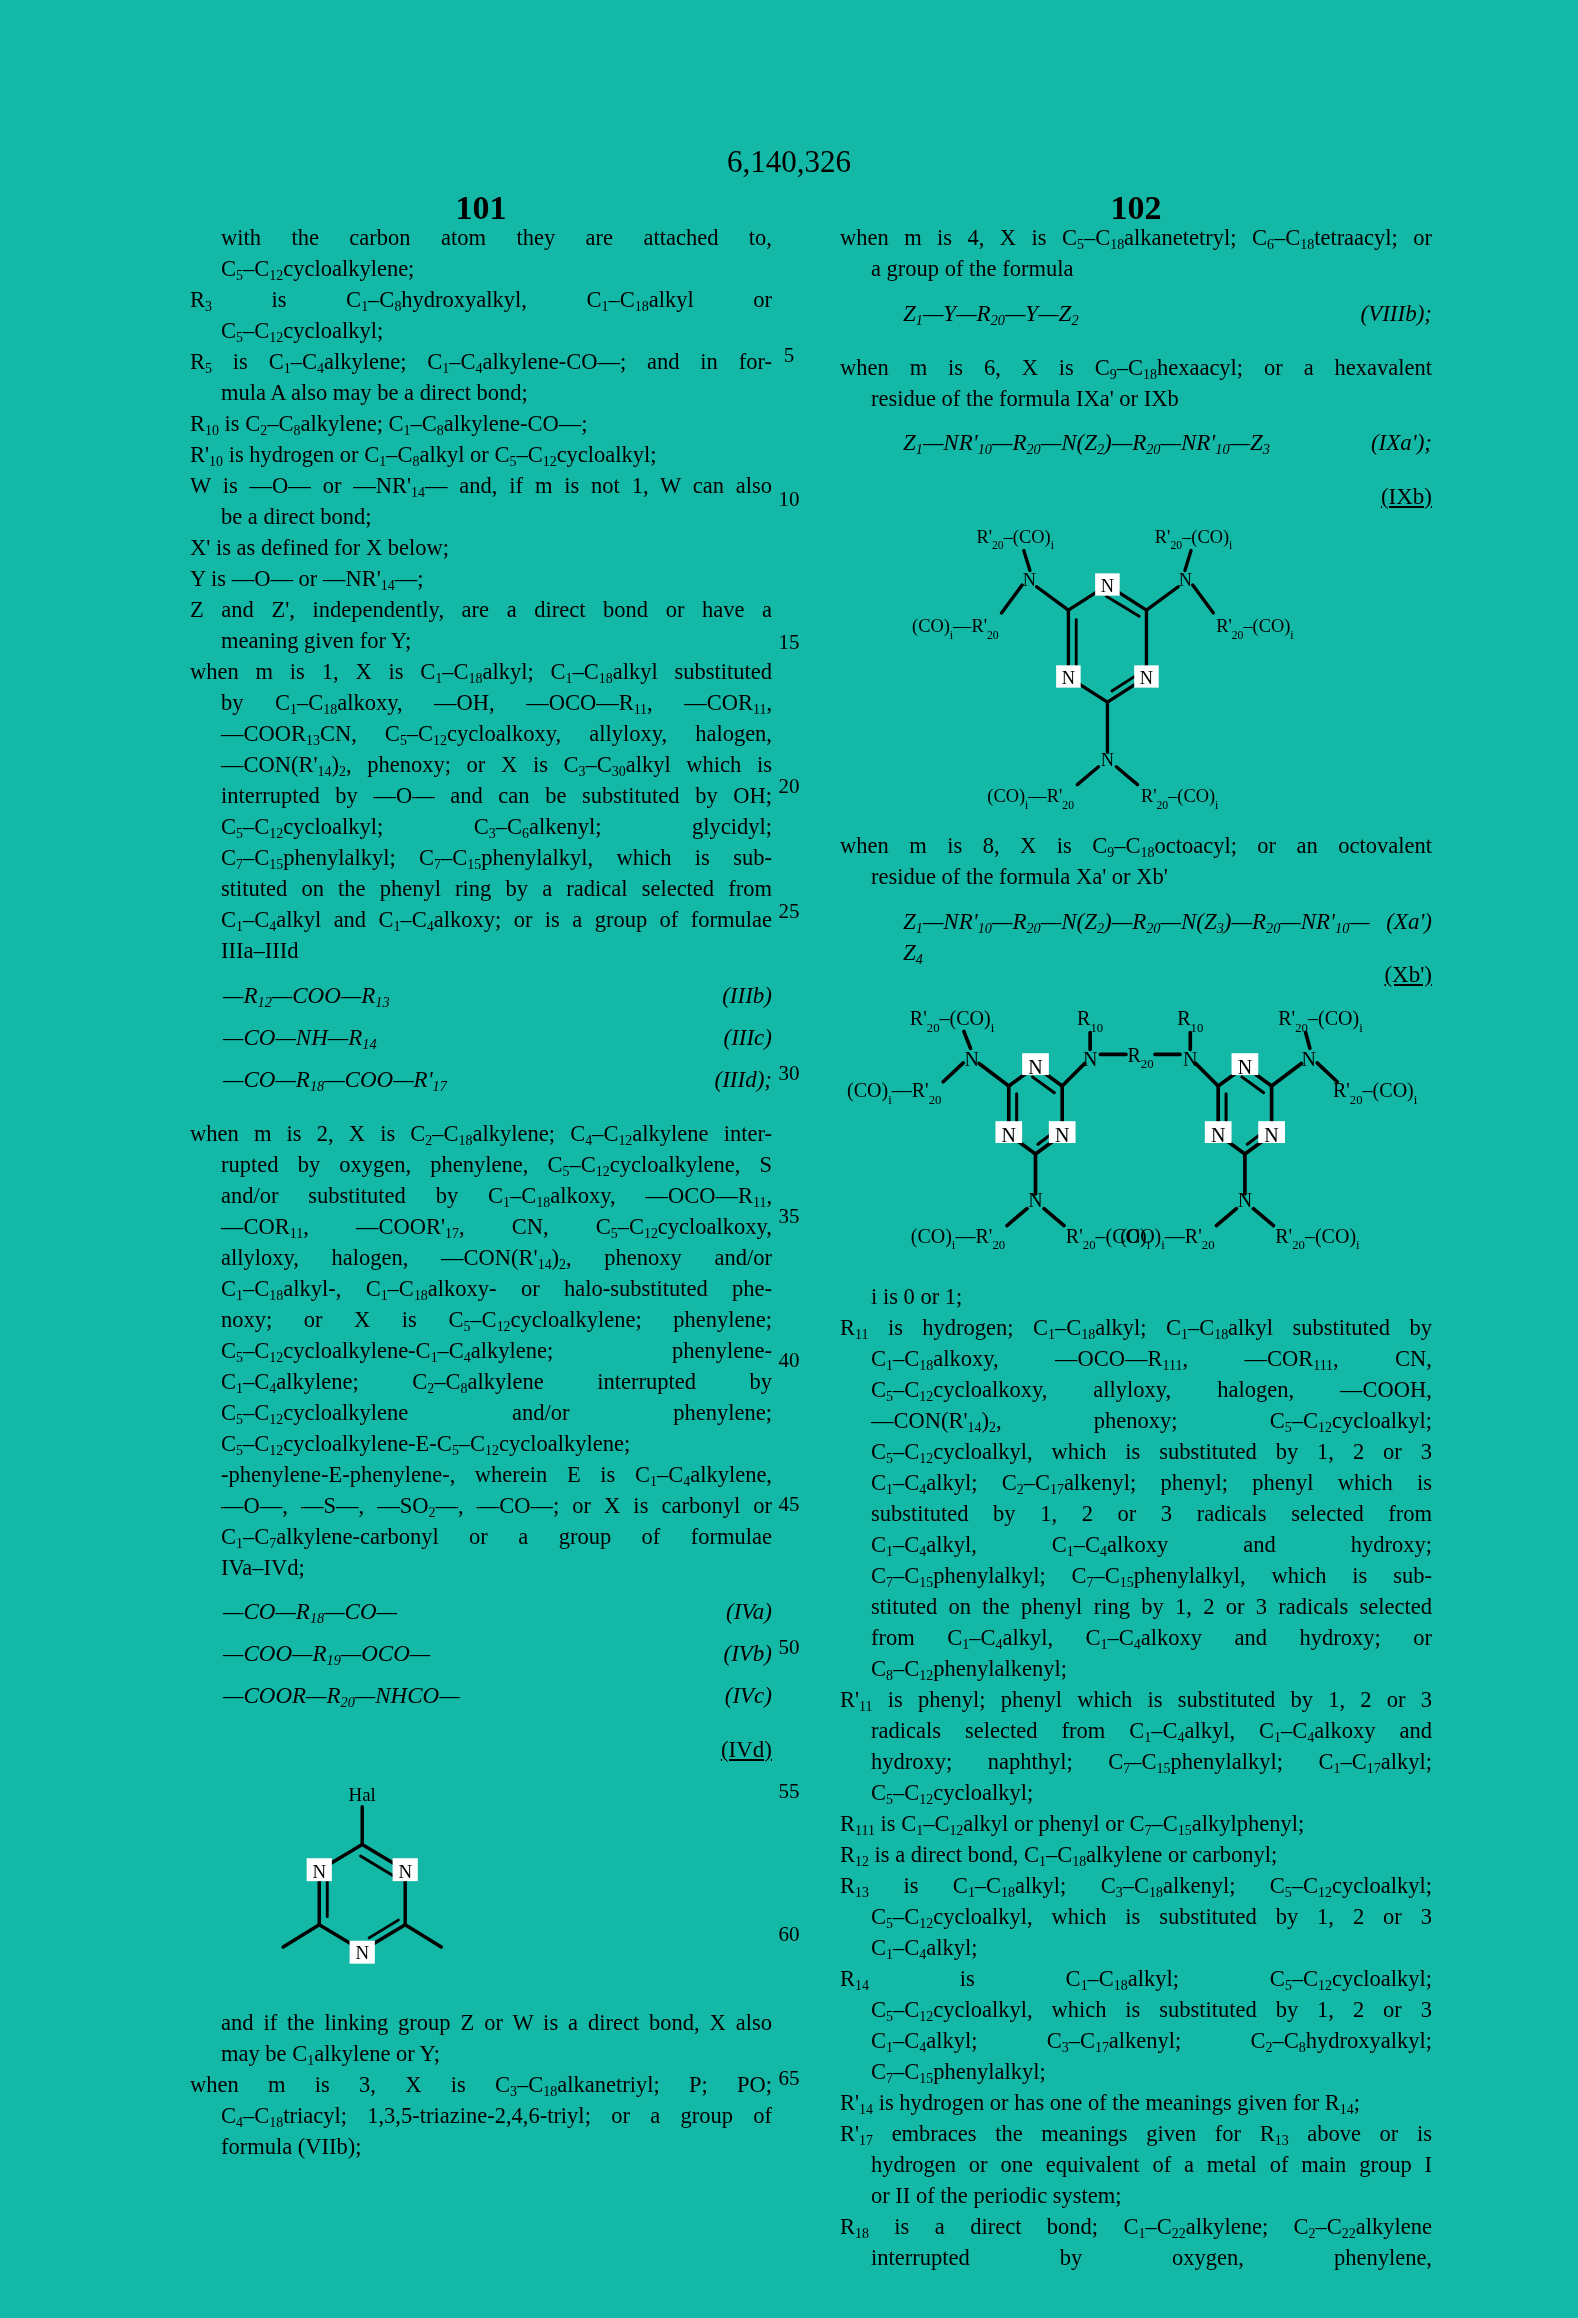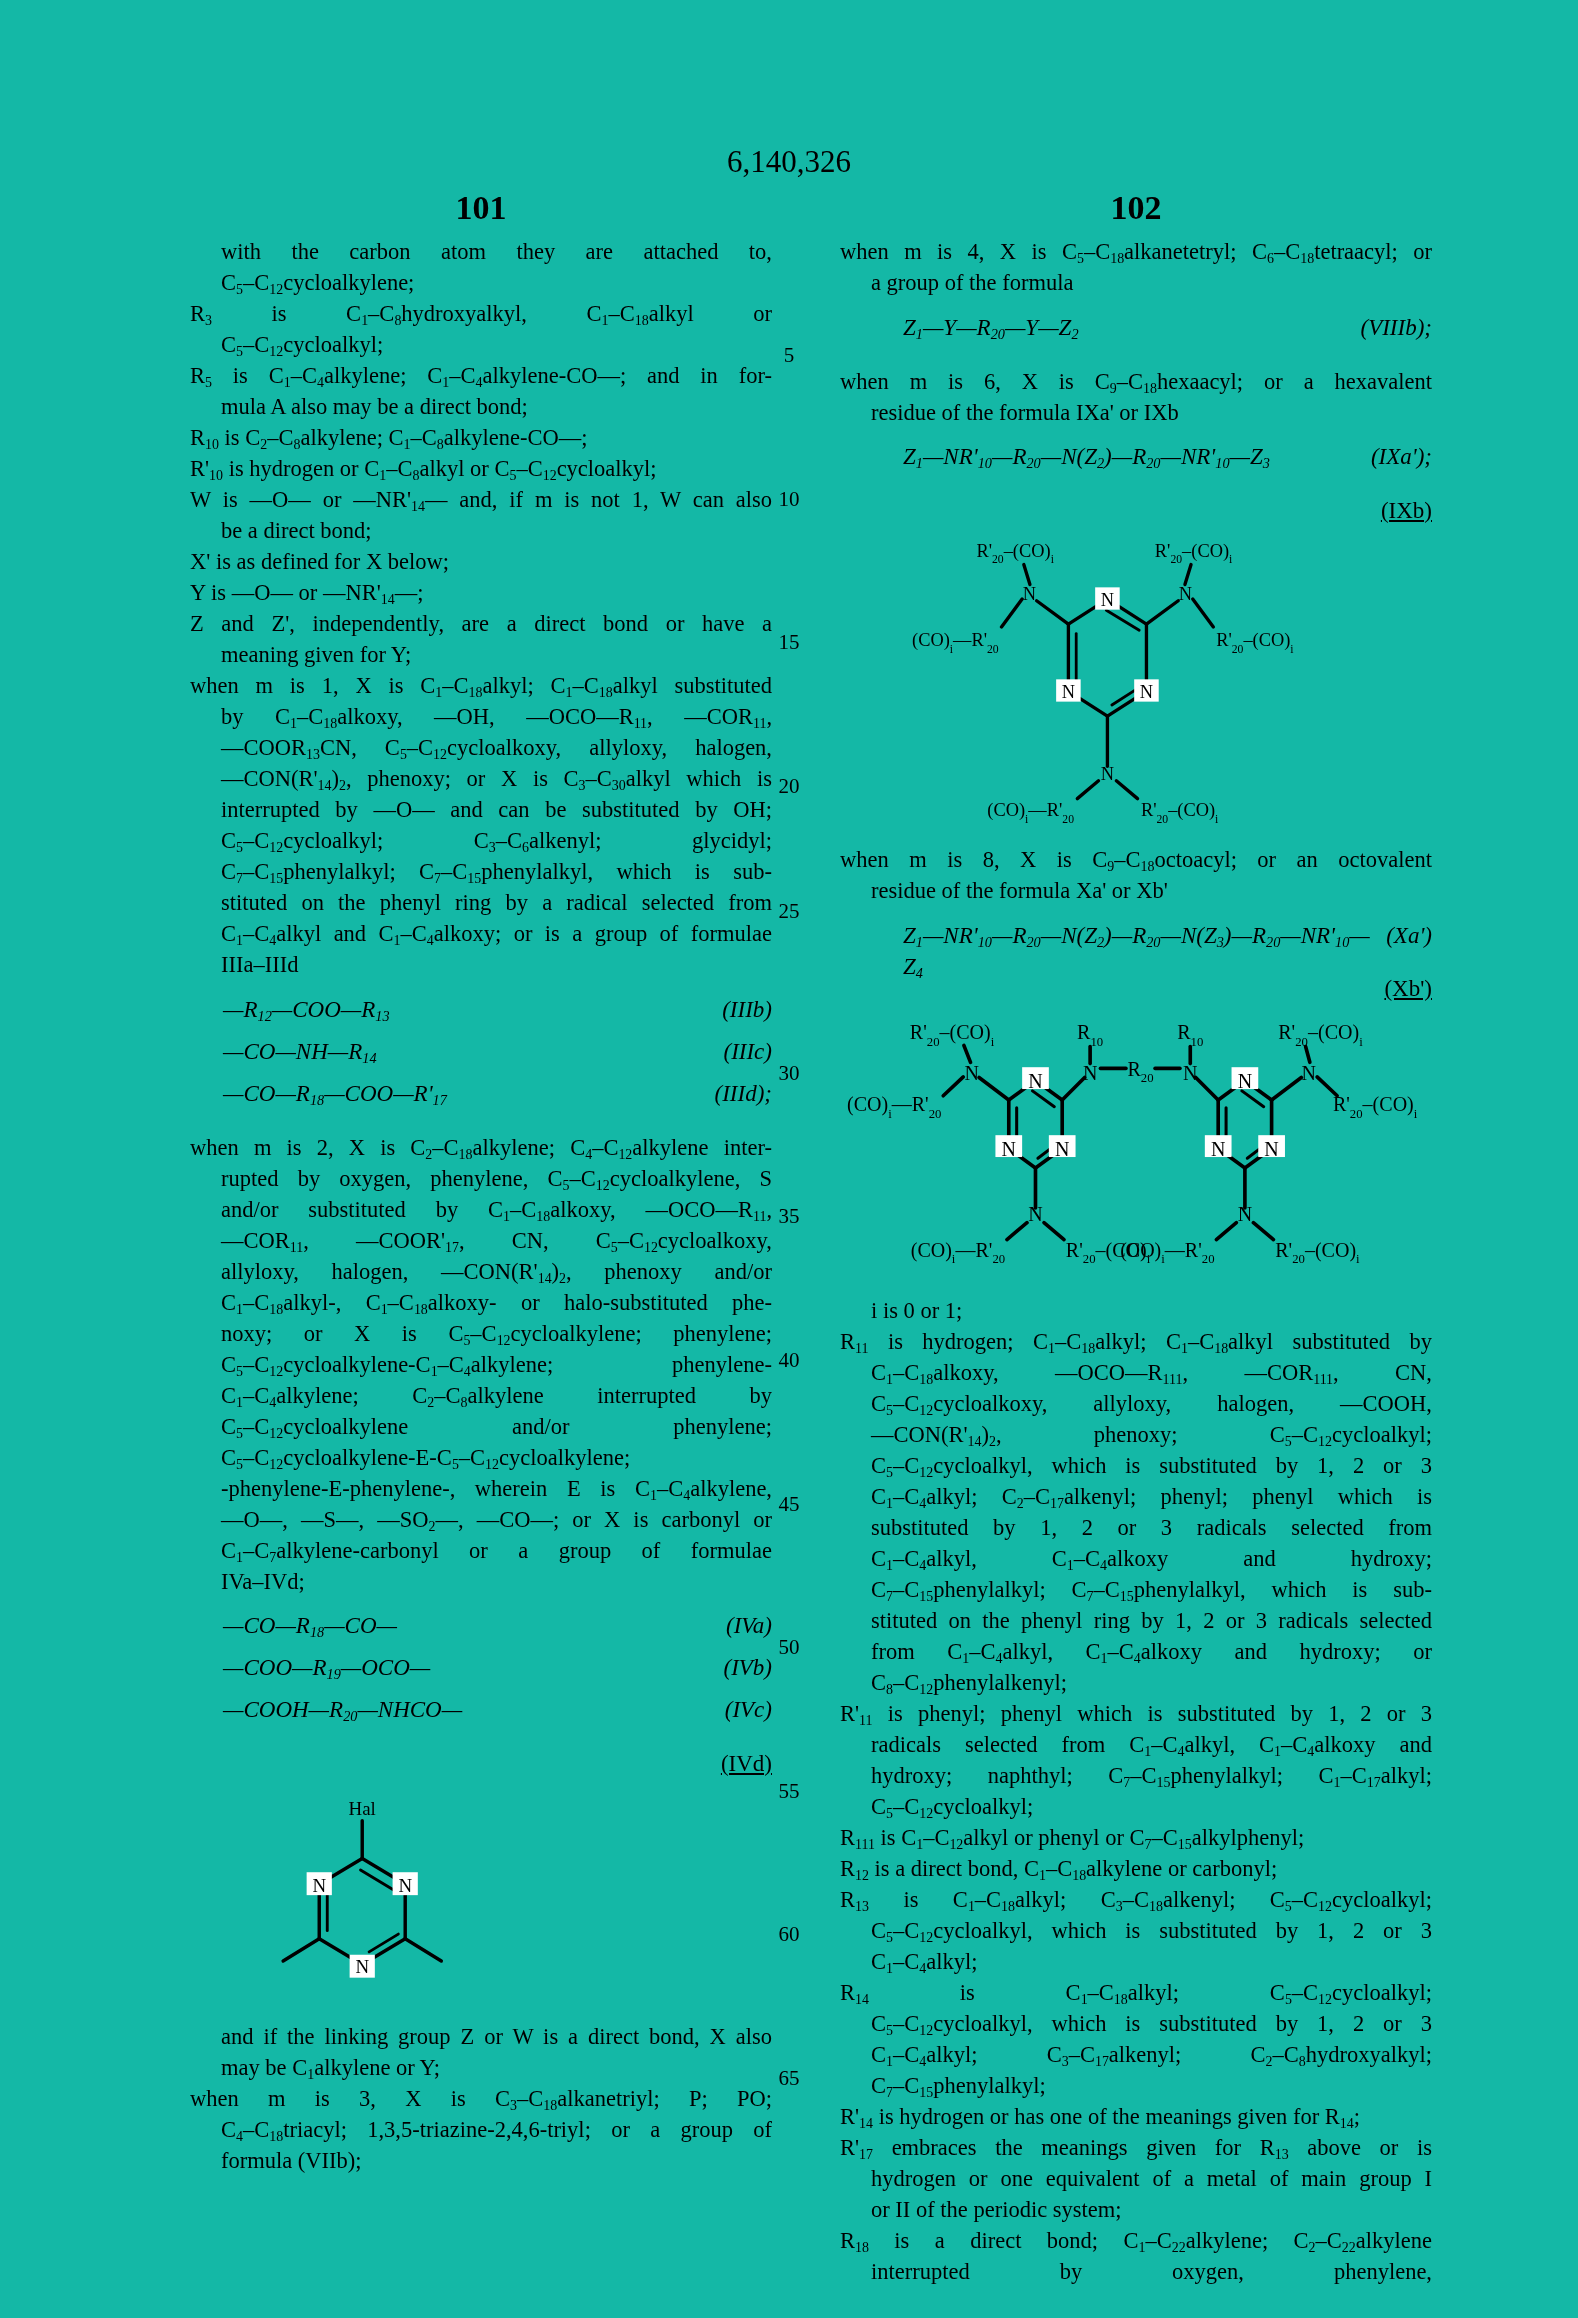--- a/index.html
+++ b/index.html
@@ -3,21 +3,21 @@
 <meta charset="utf-8">
 <title>US Patent 6,140,326 — columns 101/102</title>
 <style>
   html,body{margin:0;padding:0;background:#ffffff;}
   body{width:1578px;height:2319px;position:relative;font-family:"Liberation Serif","DejaVu Serif",serif;color:#000;}
   #page{position:absolute;inset:0;background:#14b8a6;overflow:hidden;}
   #patent-number{position:absolute;top:144px;left:0;width:1578px;text-align:center;font-size:31px;}
   .colnum{position:absolute;top:189px;font-size:34px;font-weight:bold;text-align:center;}
   #colnum-left{left:190px;width:582px;font-family:Liberation Serif, serif;}
   #colnum-right{left:840px;width:592px;}
-  .col{position:absolute;top:236px;font-size:22.5px;line-height:31px;}
+  .col{position:absolute;top:222px;font-size:22.5px;line-height:31px;}
   #col-left{left:190px;width:582px;}
   #col-right{left:840px;width:592px;}
   .para{margin:0;}
   .line{height:31px;line-height:31px;text-align:justify;text-align-last:left;overflow:hidden;}
   .line.jl{text-align-last:justify;}
   .line.ind{padding-left:31px;}
   .sb{font-size:62%;line-height:0;vertical-align:-0.30em;}
   .fgroup{margin:13.6px 0 12.2px;font-style:italic;}
   .frow{display:flex;justify-content:space-between;align-items:baseline;height:42px;font-size:23px;}
   #col-left .fx{padding-left:33px;}
@@ -134,21 +134,21 @@
       <div class="fgroup">
         <div class="frow">
           <span class="fx"><span>—CO—R</span><span class="sb">18</span><span>—CO—</span></span>
           <span class="fl"><span>(IVa)</span></span>
         </div>
         <div class="frow">
           <span class="fx"><span>—COO—R</span><span class="sb">19</span><span>—OCO—</span></span>
           <span class="fl"><span>(IVb)</span></span>
         </div>
         <div class="frow">
-          <span class="fx"><span>—COOH—R</span><span class="sb">20</span><span>—NHCO—</span></span>
+          <span class="fx"><span>—COOR—R</span><span class="sb">20</span><span>—NHCO—</span></span>
           <span class="fl"><span>(IVc)</span></span>
         </div>
       </div>
       <div class="flabelrow"><span class="fl"><span>(IVd)</span></span></div>
       <div class="struct struct-ivd">
         <svg id="svg-ivd" width="298" height="218" viewBox="0 0 520 380" style="font-size:33px">
     <g>
       <line x1="222" y1="62" x2="222" y2="126"></line>
       <line x1="222" y1="128" x2="147" y2="173"></line>
       <line x1="222" y1="128" x2="297" y2="173"></line>

